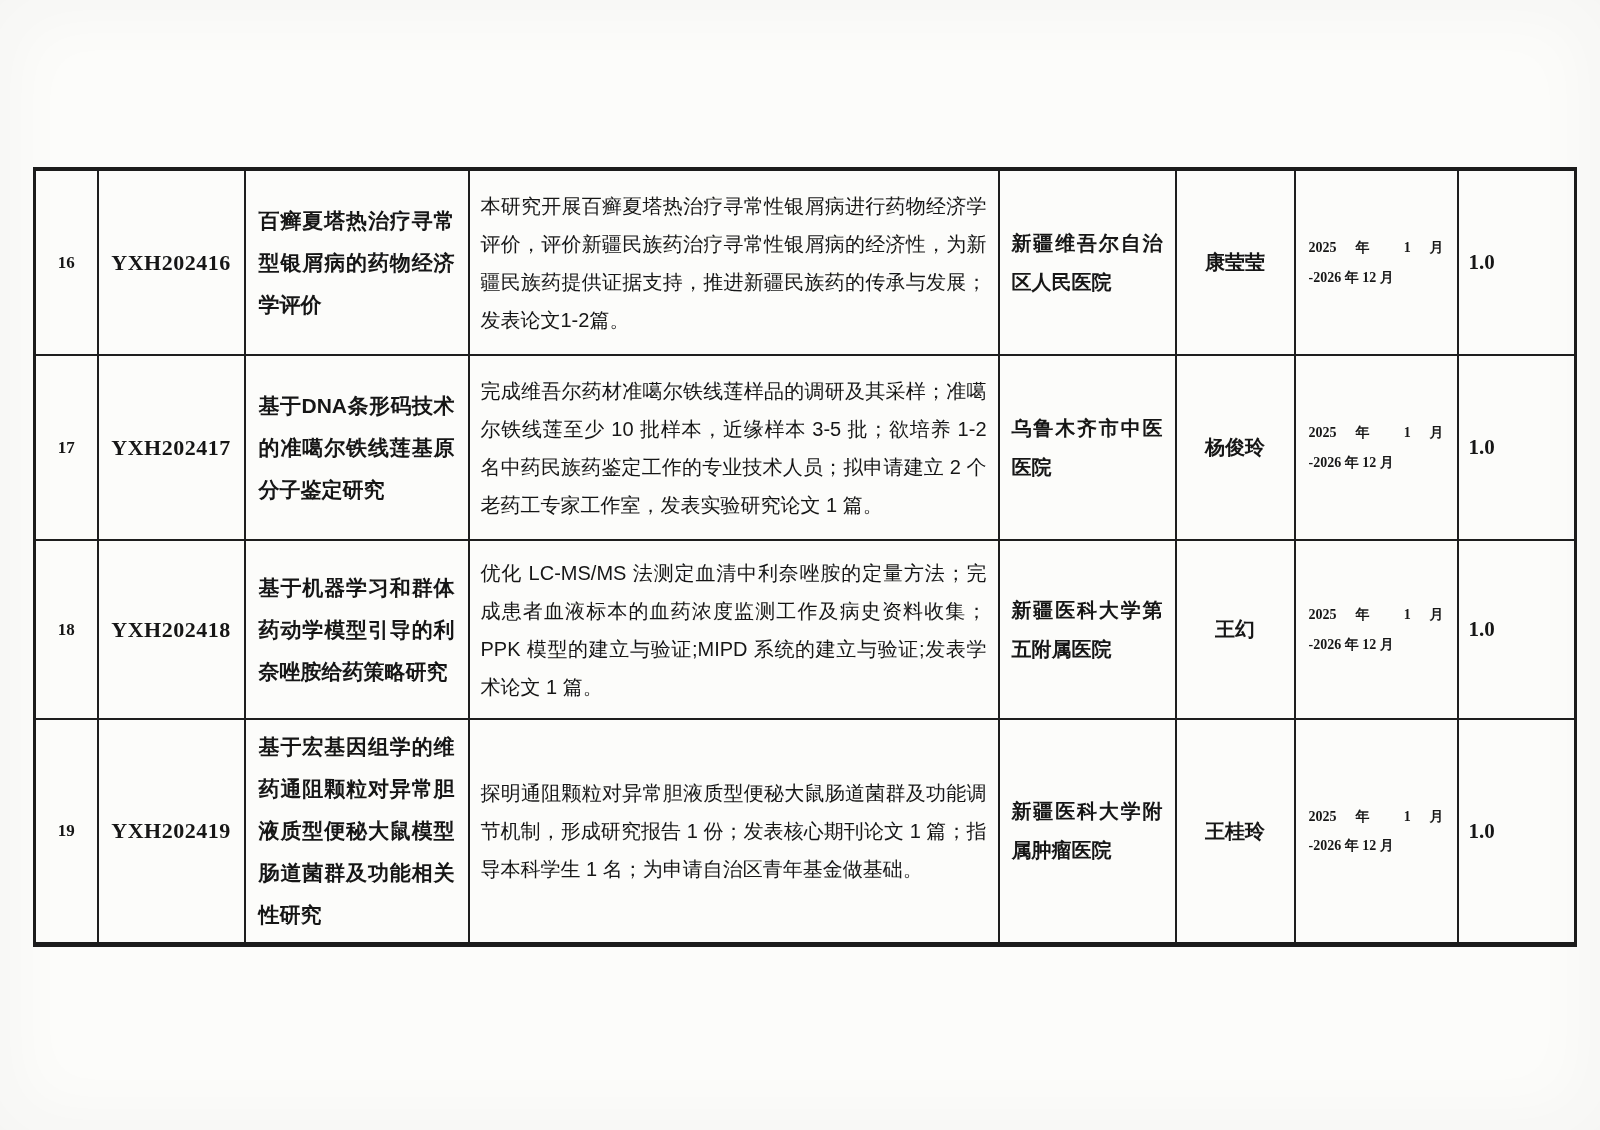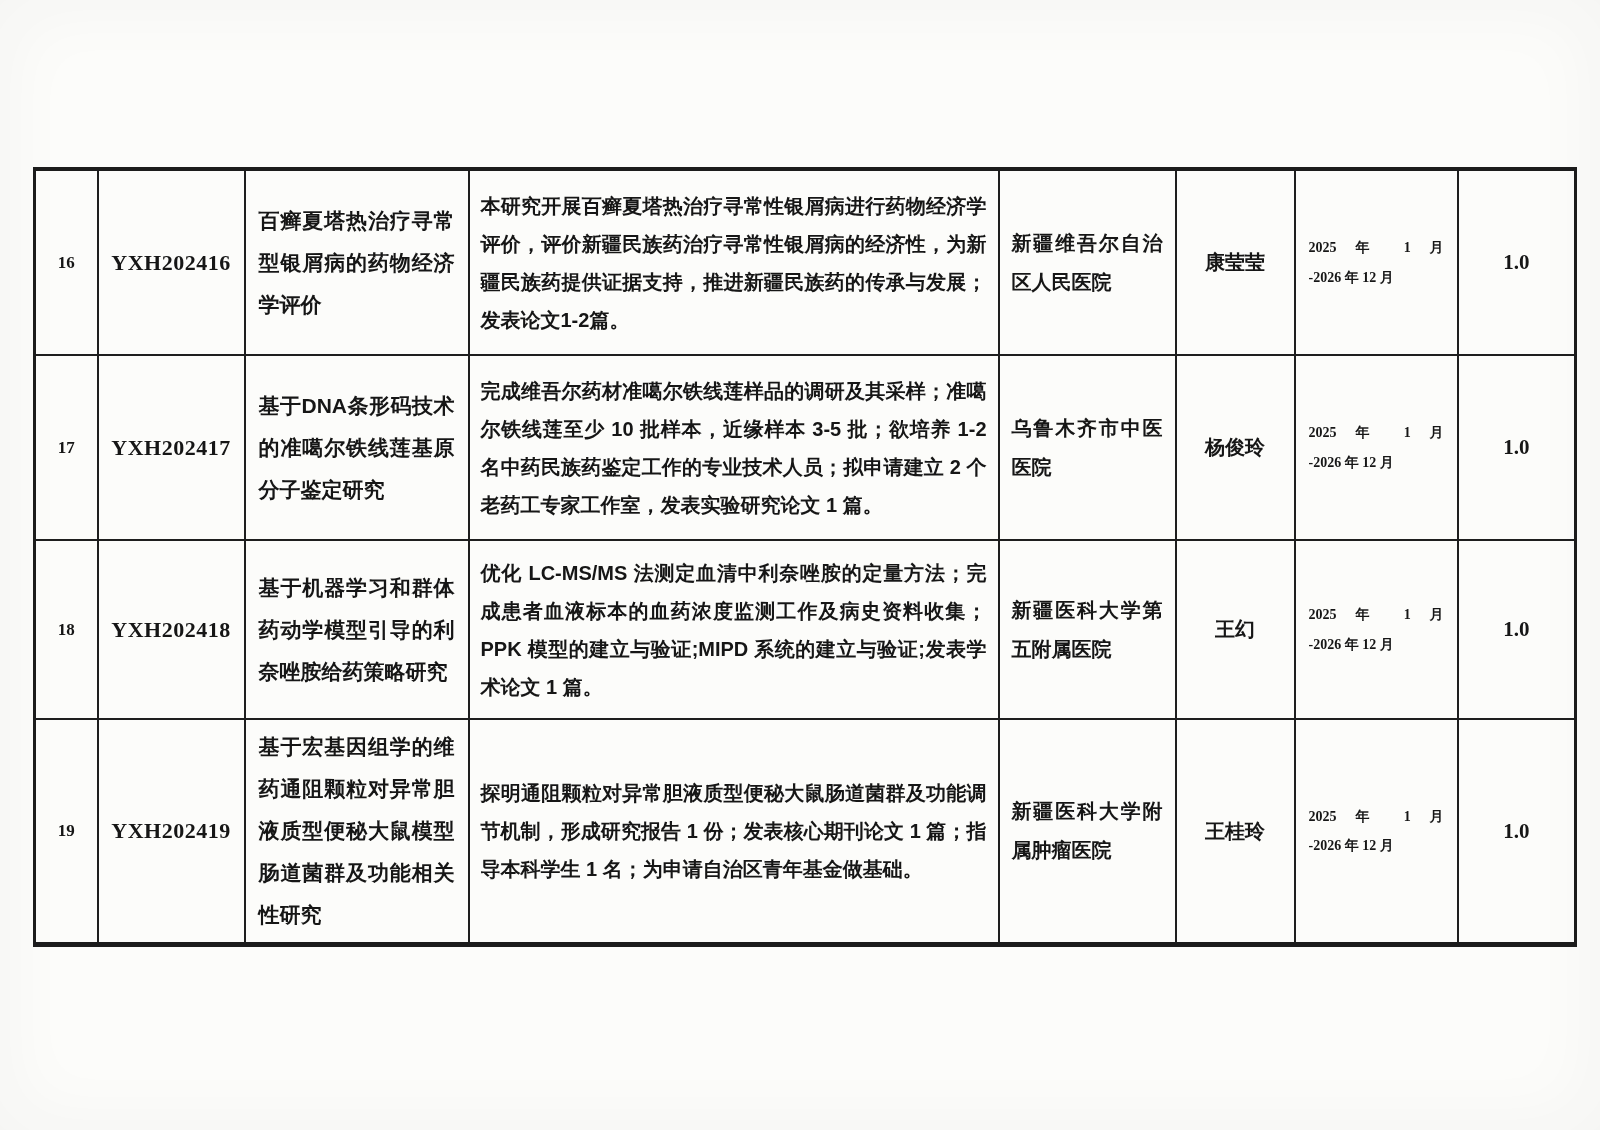--- a/index.html
+++ b/index.html
@@ -50,21 +50,21 @@
     font-size: 22px; font-weight: 600;
     letter-spacing: 0.5px;
   }
   .c-title {
     font-size: 21px; font-weight: 700;
     line-height: 2.0;
     text-align: justify;
     padding: 6px 13px;
   }
   .c-goals {
-    font-size: 20px; font-weight: 700;
+    font-size: 20px; font-weight: 400;
     line-height: 1.9;
     text-align: justify;
     padding: 6px 11px;
   }
   .c-inst {
     font-size: 20px; font-weight: 700;
     line-height: 1.95;
     text-align: justify;
     padding: 6px 12px;
   }
@@ -75,21 +75,21 @@
   }
   .c-period {
     font-size: 14px; font-weight: 600;
     font-family: "Liberation Serif", serif;
     line-height: 2.1;
     padding: 6px 13px;
   }
   .period-l1 { text-align: justify; text-align-last: justify; }
   .period-l2 { text-align: left; }
   .c-fund {
-    text-align: center;
+    text-align: left;
     font-family: "Liberation Serif", serif;
     font-size: 21px; font-weight: 600;
   }
 </style>
 </head>
 <body>
 
 <div class="page">
   <table class="projects">
     <colgroup>

